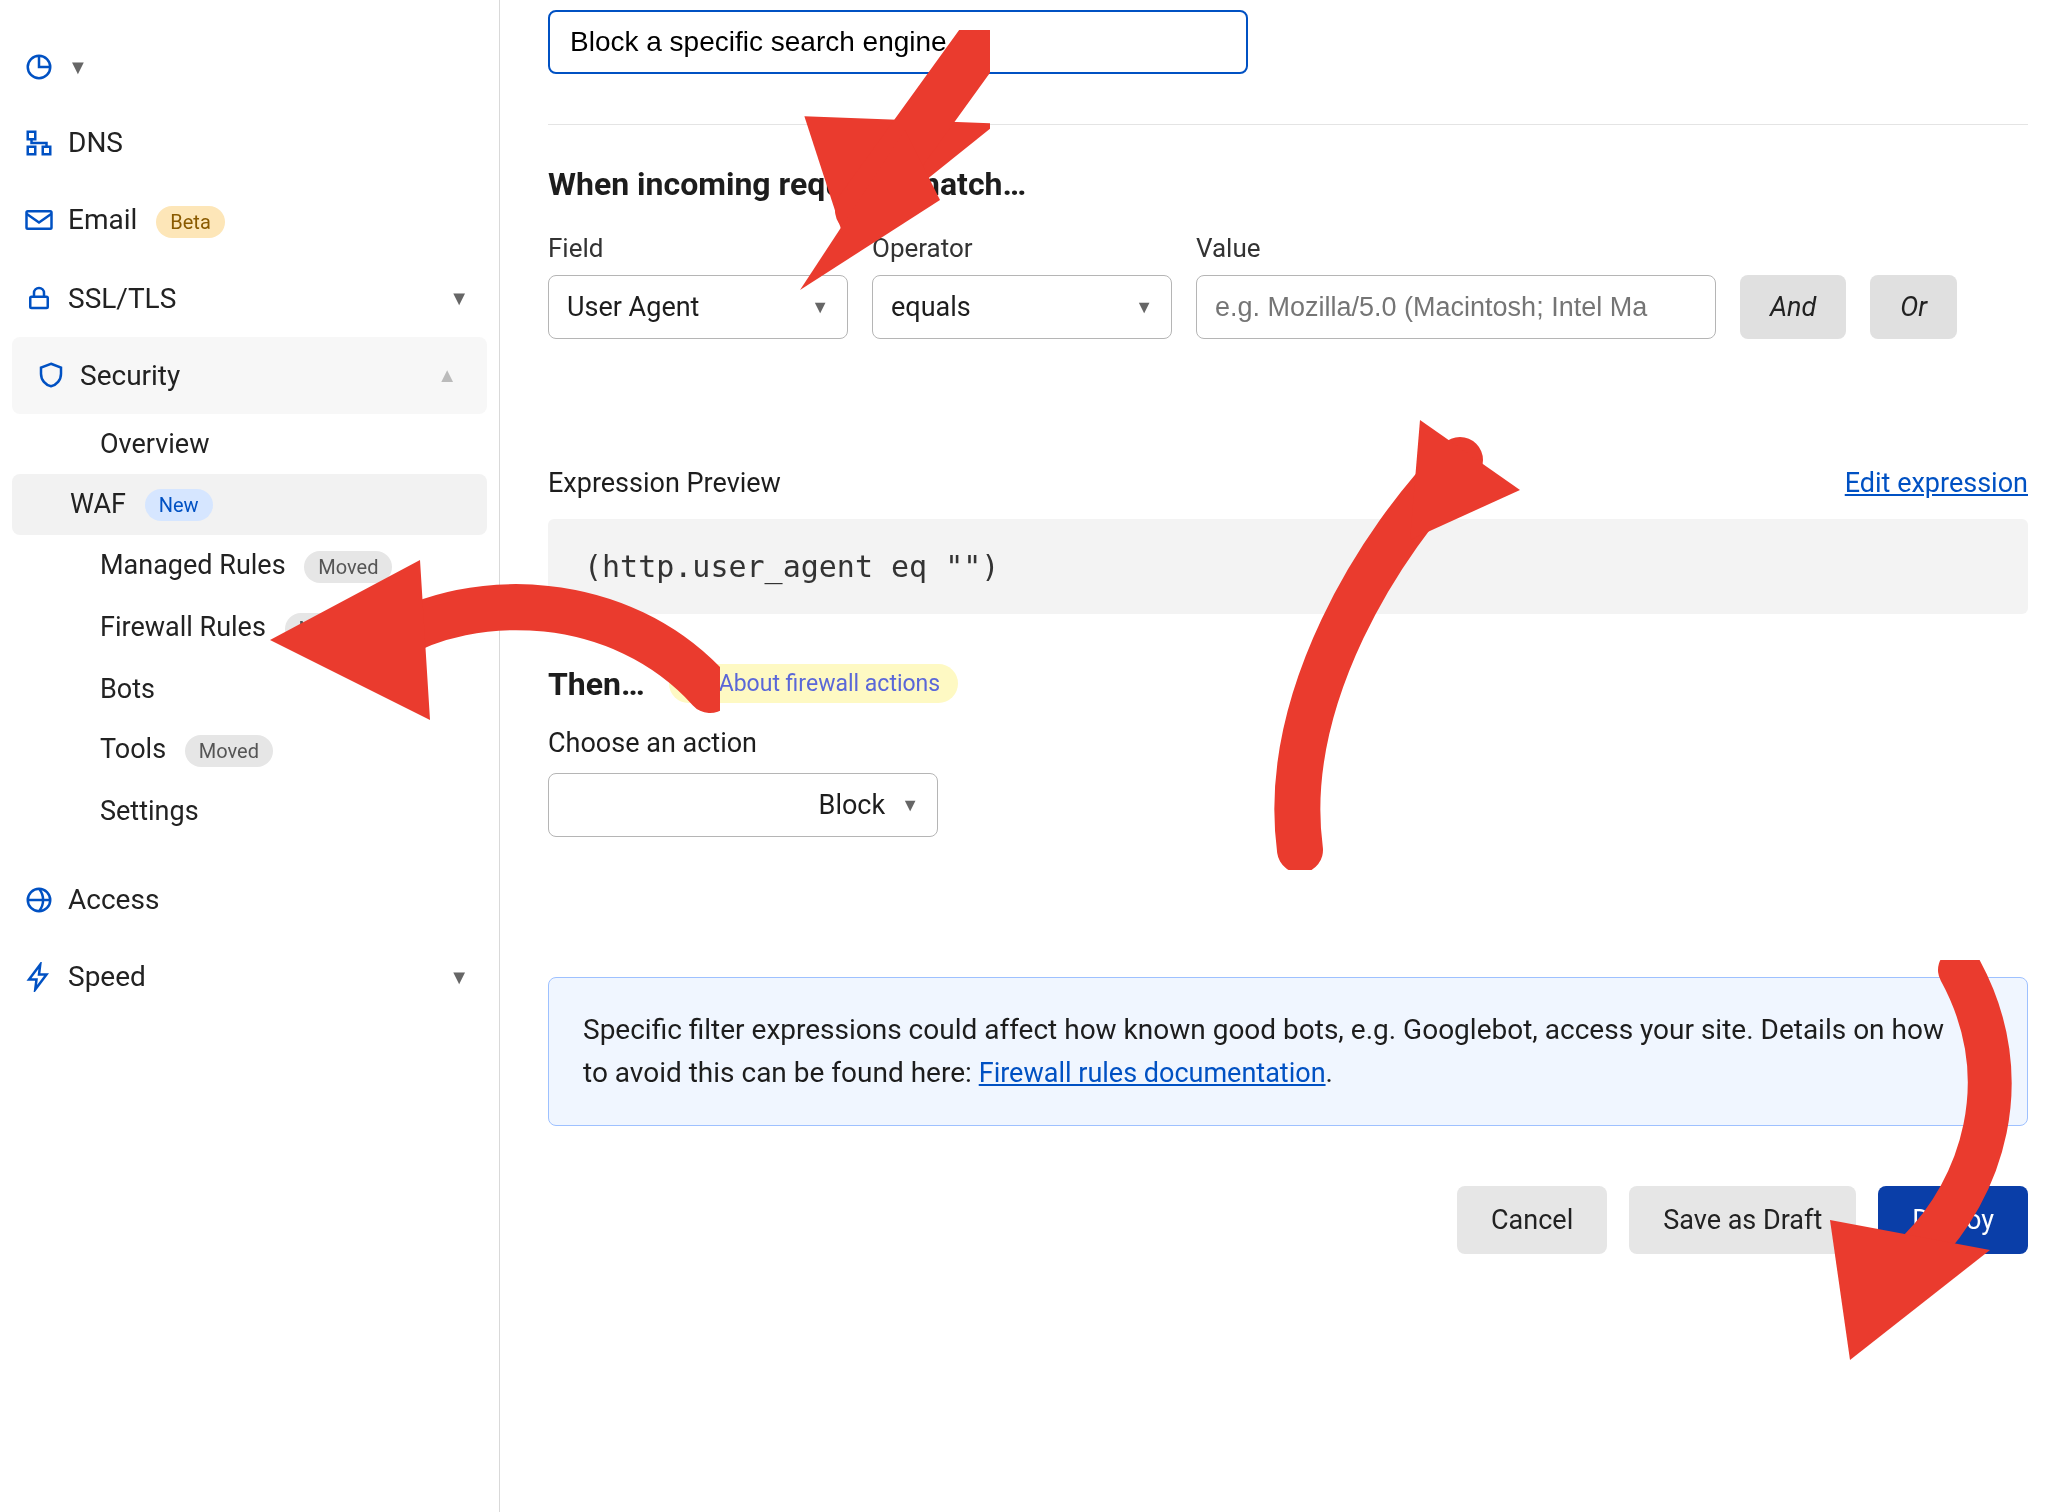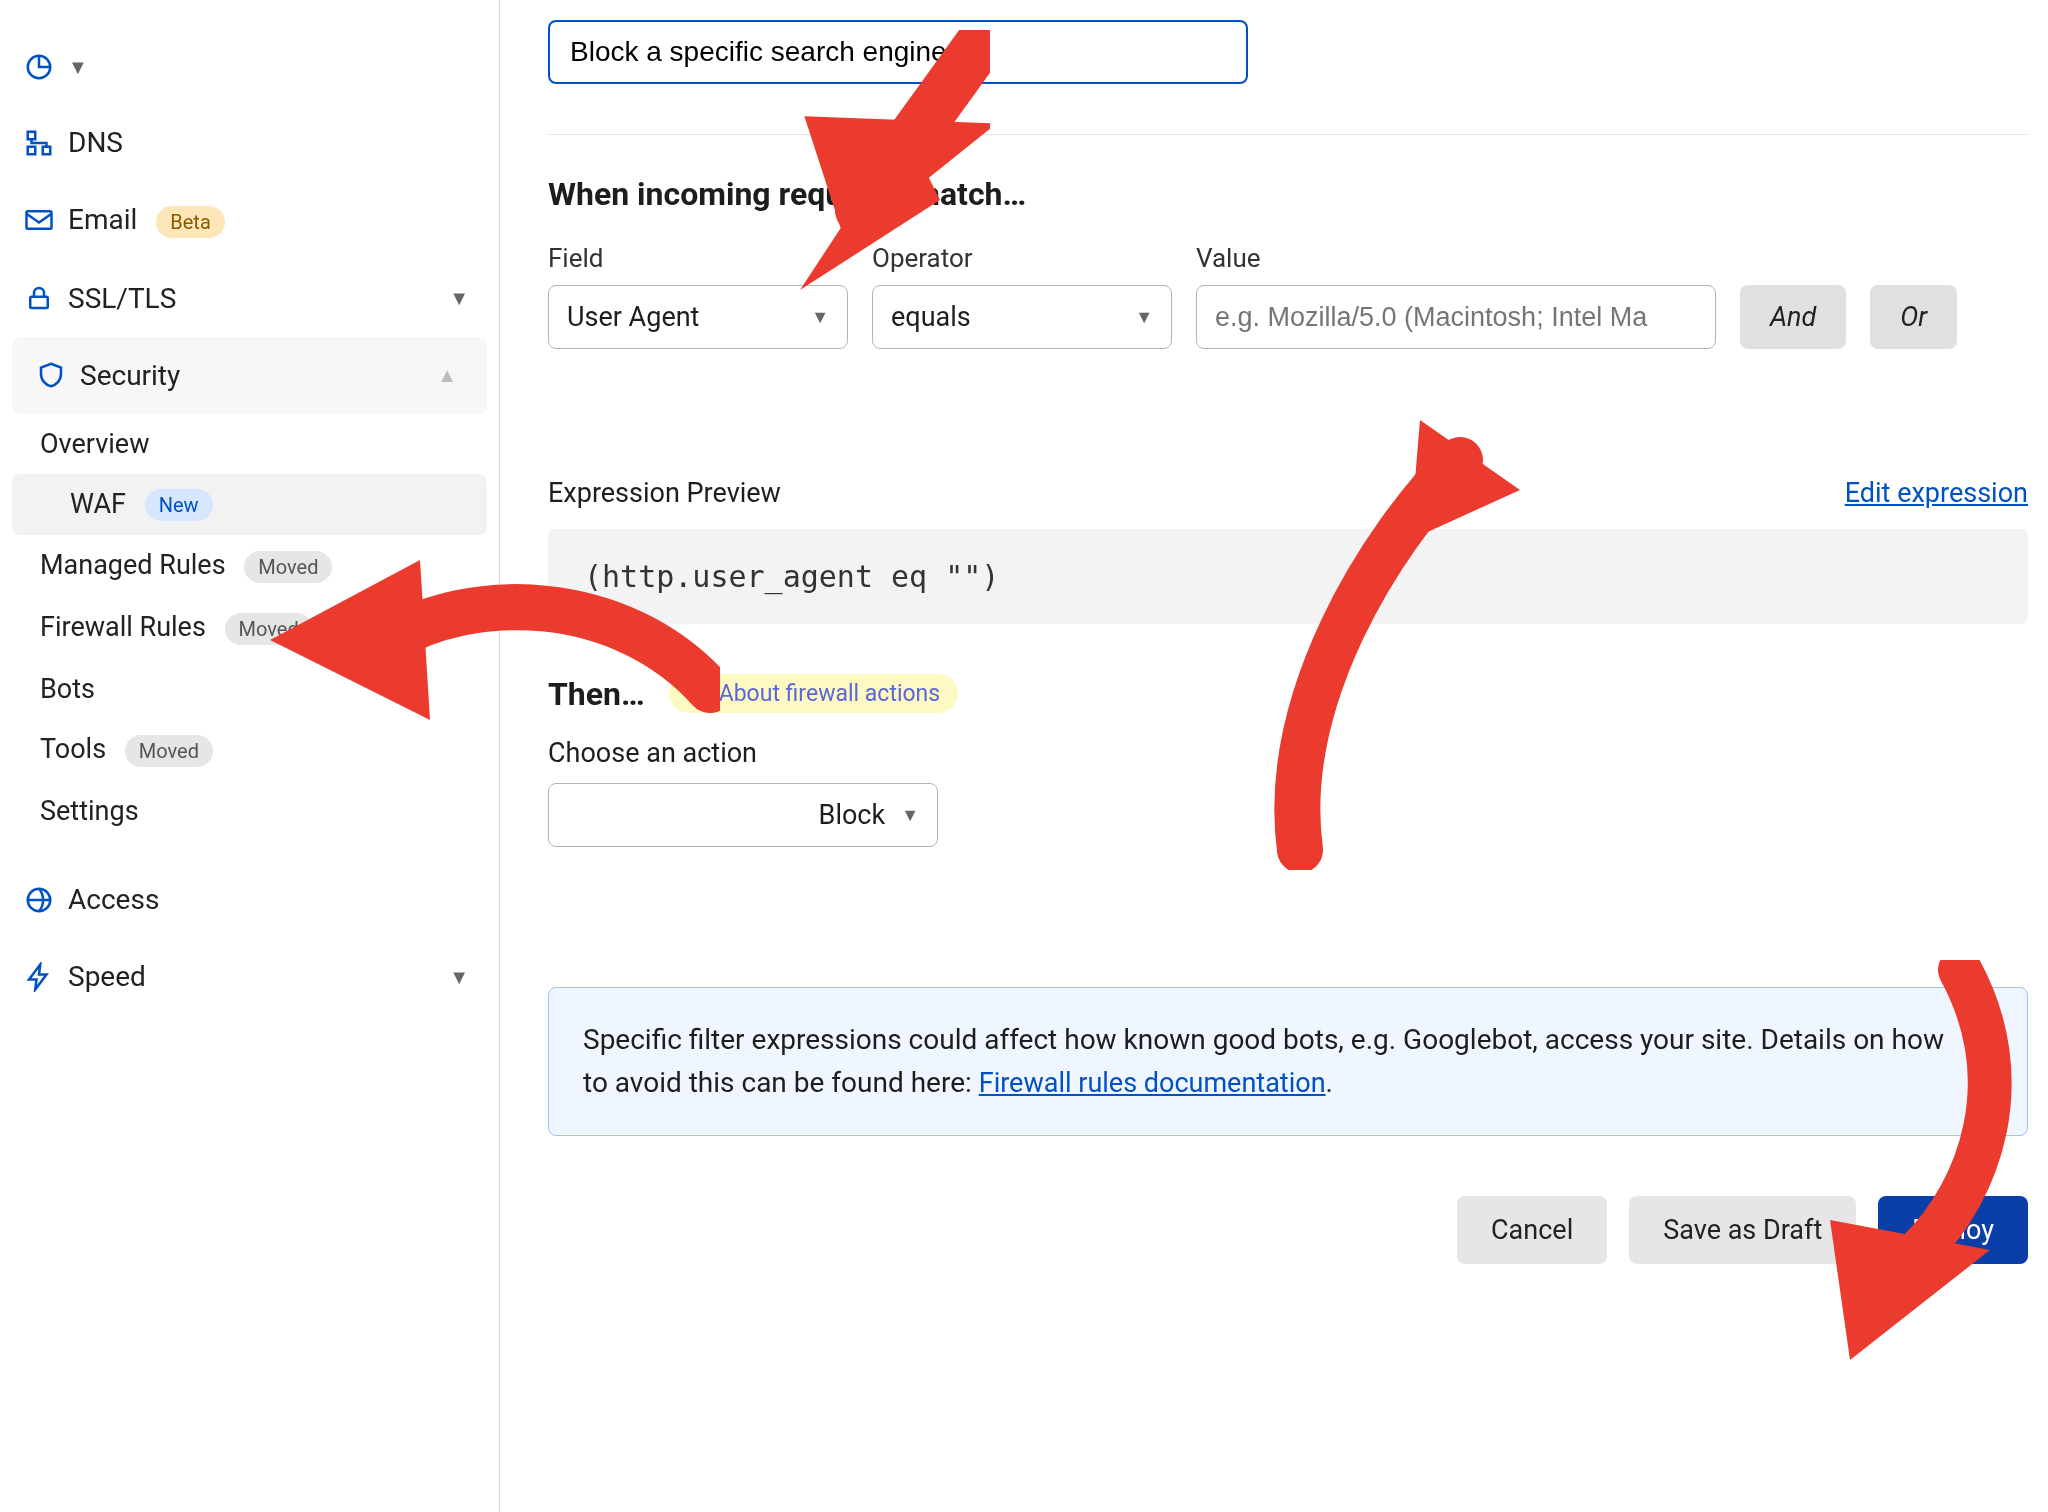--- a/index.html
+++ b/index.html
@@ -25,21 +25,21 @@
     cursor: pointer;
     position: relative;
   }
   .sidebar-item .icon-slot {
     width: 58px;
     display: flex;
     justify-content: center;
     color: #0051c3;
   }
   .sidebar-item .label { flex: 1; font-size: 28px; color: #222; }
-  .sidebar-item.sub { padding-left: 40px; padding-top: 14px; padding-bottom: 14px; }
+  .sidebar-item.sub { padding-left: 100px; padding-top: 14px; padding-bottom: 14px; }
   .sidebar-item.sub .label { font-size: 27px; }
   .sidebar-item.active {
     background: #f2f2f2;
     border-radius: 8px;
     margin: 0 12px;
     padding-left: 58px;
   }
   .sidebar-item.expanded-parent { background: #f7f7f7; margin: 0 12px; border-radius: 8px; }
   .badge {
     display: inline-block;
@@ -50,21 +50,21 @@
     vertical-align: middle;
   }
   .badge-beta { background: #fde6b8; color: #8a5a00; }
   .badge-new  { background: #d6e6ff; color: #0051c3; }
   .badge-moved{ background: #e6e6e6; color: #555; }
   .caret { color: #666; font-size: 20px; }
   .caret-up { color: #bbb; }
 
   .main {
     flex: 1;
-    padding: 20px 20px 40px 48px;
+    padding: 10px 20px 40px 48px;
     position: relative;
   }
   .rule-name-input {
     width: 700px;
     padding: 14px 20px;
     font-size: 28px;
     border: 2px solid #0051c3;
     border-radius: 8px;
     outline: none;
   }

